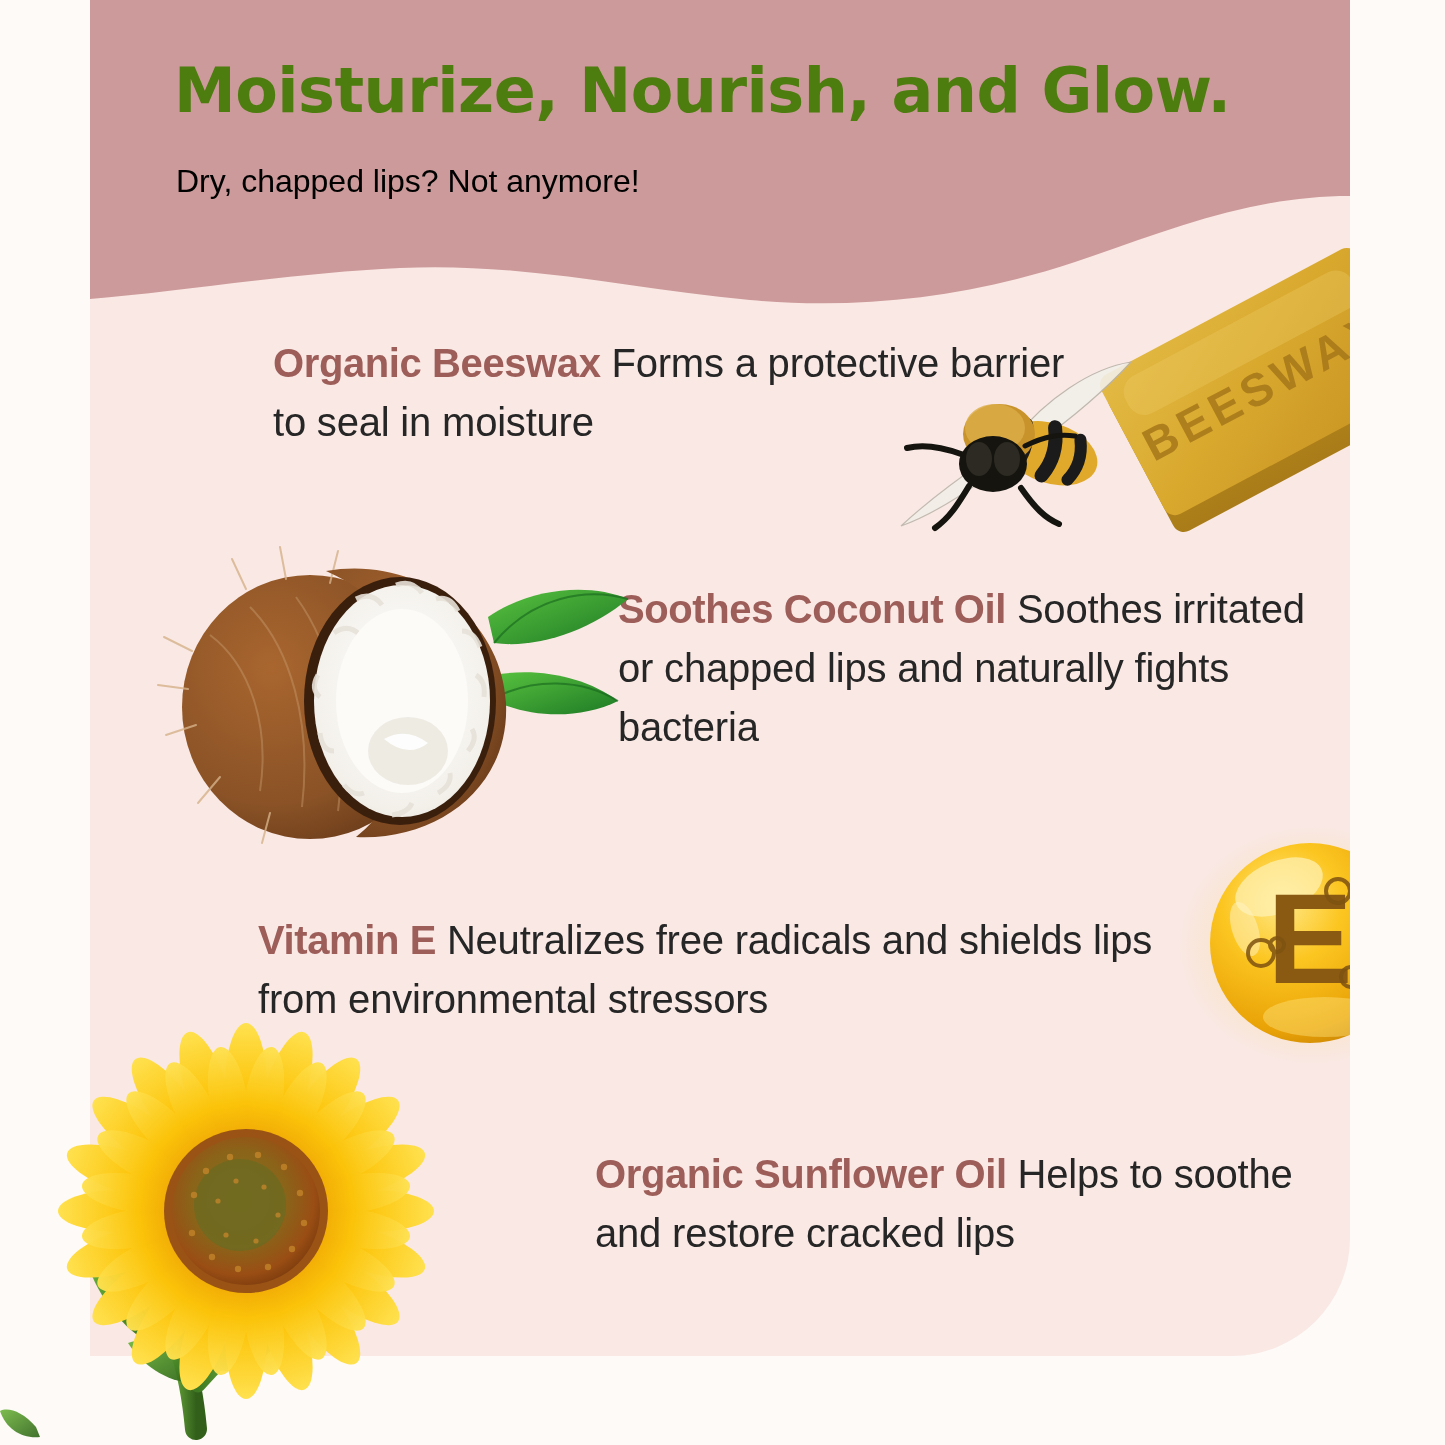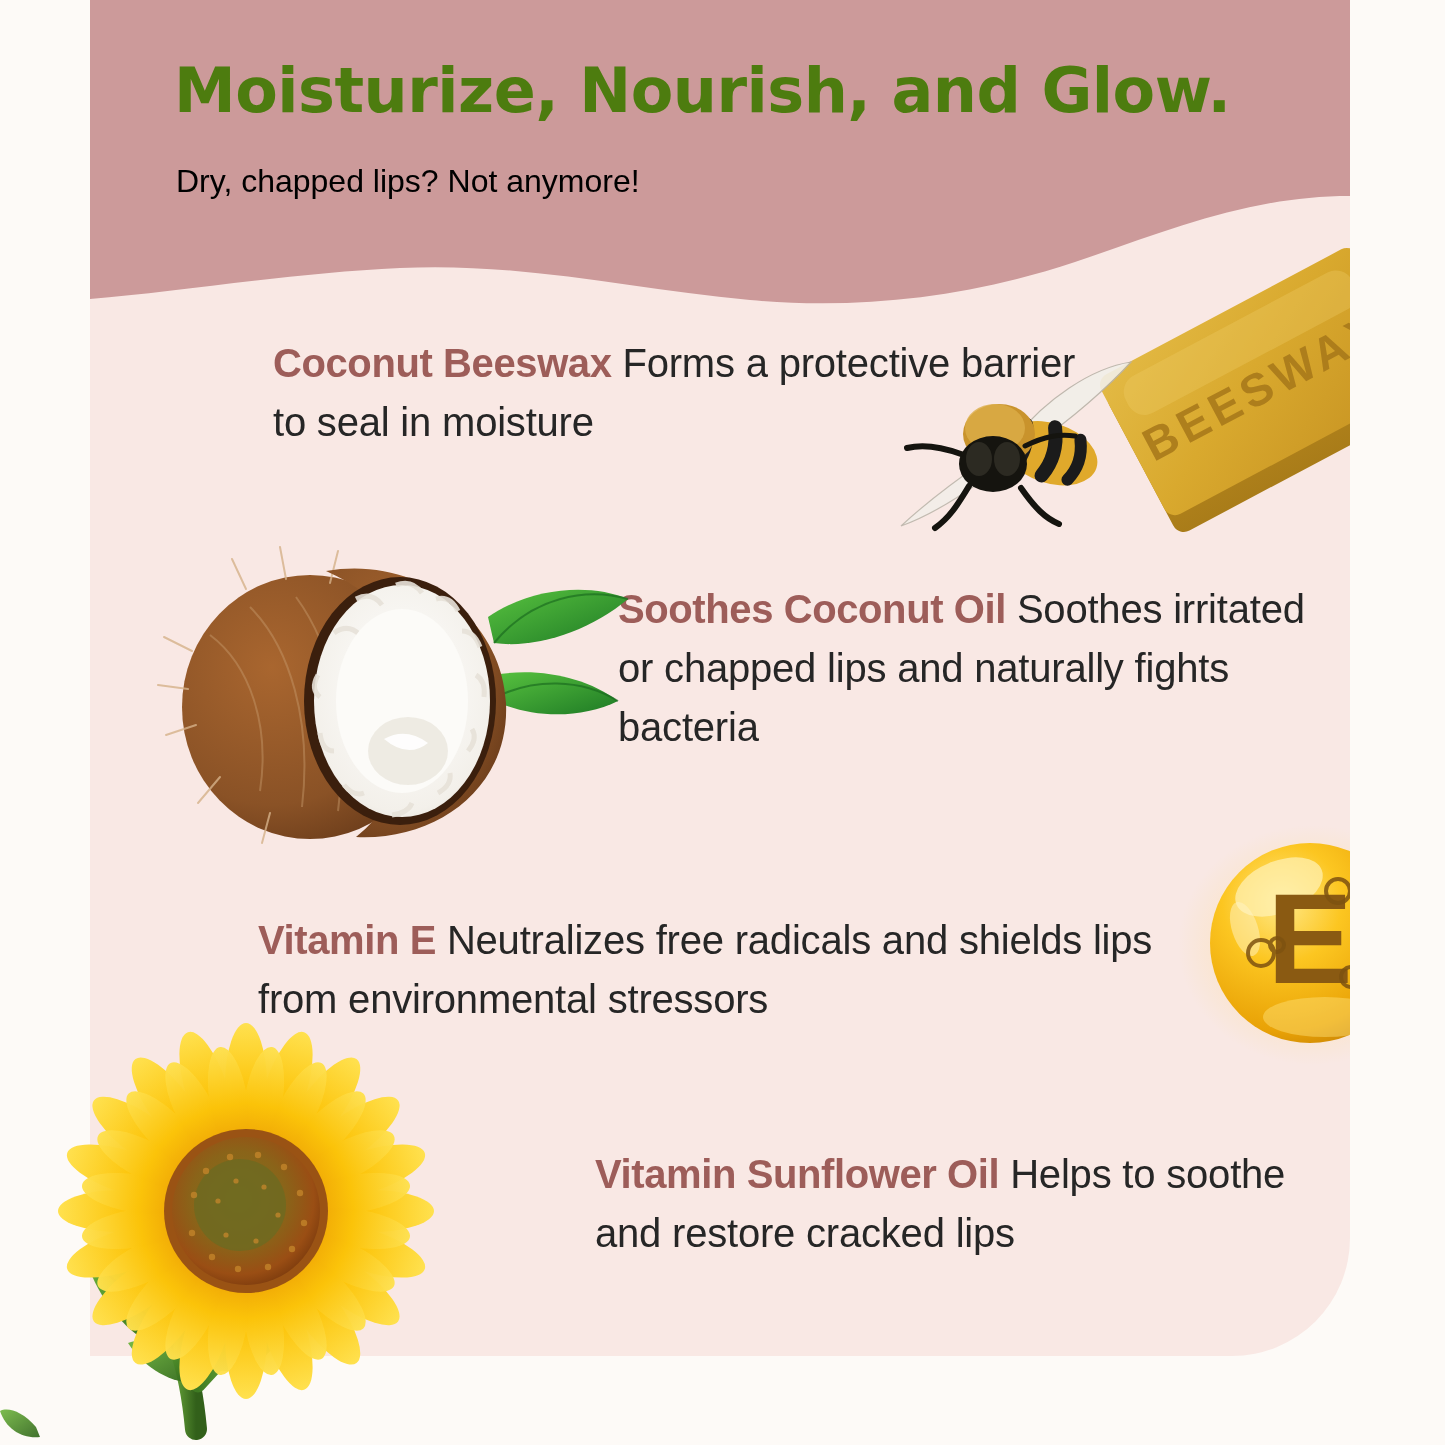--- a/index.html
+++ b/index.html
@@ -127,21 +127,21 @@
                  C200,273 90,292 0,299 Z" fill="#CC9A9A"></path>
       </svg>
     </div>
 
     <div class="header-text-wrap">
       <div id="title">Moisturize, Nourish, and Glow.</div>
       <div id="subtitle">Dry, chapped lips? Not anymore!</div>
     </div>
 
     <div class="ing-text" id="text-beeswax">
-      <span class="ing-name">Coconut Beeswax</span><span> </span><span>Forms a protective barrier to seal in moisture</span>
+      <span class="ing-name">Organic Beeswax</span><span> </span><span>Forms a protective barrier to seal in moisture</span>
     </div>
 
     <div class="art" id="art-beeswax">
       <svg viewBox="0 0 375 330" aria-hidden="true">
         <defs>
           <linearGradient id="waxFace" x1="0" y1="0" x2="1" y2="1">
             <stop offset="0%" stop-color="#E3BA45"></stop>
             <stop offset="45%" stop-color="#D9A92E"></stop>
             <stop offset="100%" stop-color="#C79322"></stop>
           </linearGradient>
@@ -297,21 +297,21 @@
         <g fill="none" stroke="#7E5210" stroke-width="4" opacity="0.85">
           <circle cx="163" cy="66" r="12"></circle>
           <circle cx="86" cy="128" r="13"></circle>
           <circle cx="102" cy="120" r="7"></circle>
           <circle cx="176" cy="152" r="10"></circle>
         </g>
       </svg>
     </div>
 
     <div class="ing-text" id="text-sunflower">
-      <span class="ing-name">Vitamin Sunflower Oil</span><span> </span><span>Helps to soothe and restore cracked lips</span>
+      <span class="ing-name">Organic Sunflower Oil</span><span> </span><span>Helps to soothe and restore cracked lips</span>
     </div>
 
   </div>
 
   <div class="art" id="art-sunflower">
     <svg viewBox="0 0 480 420" aria-hidden="true">
       <defs>
         <linearGradient id="petalG" x1="0.5" y1="0" x2="0.5" y2="1">
           <stop offset="0%" stop-color="#FFE14F"></stop>
           <stop offset="55%" stop-color="#FCC40A"></stop>

